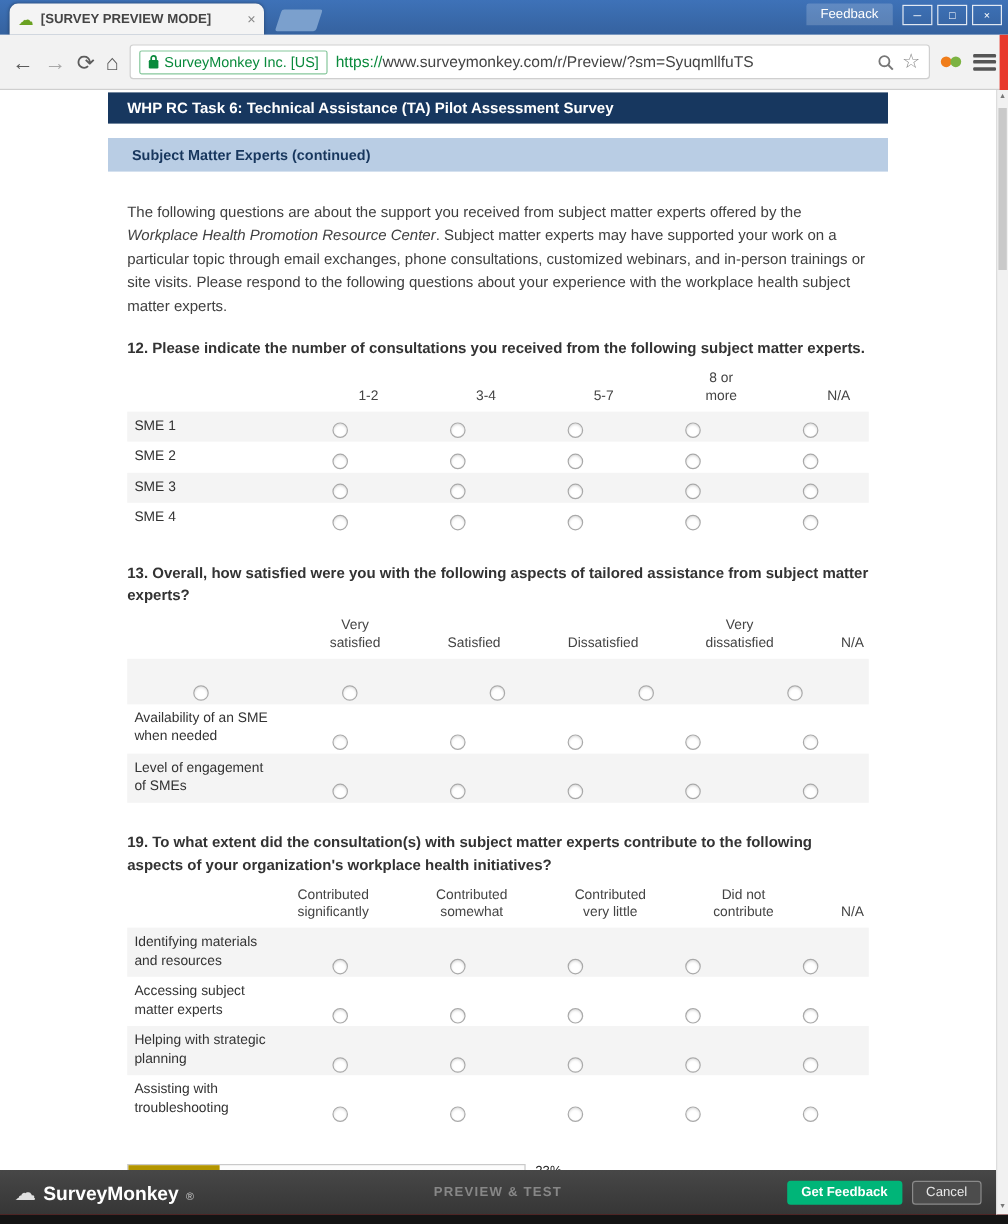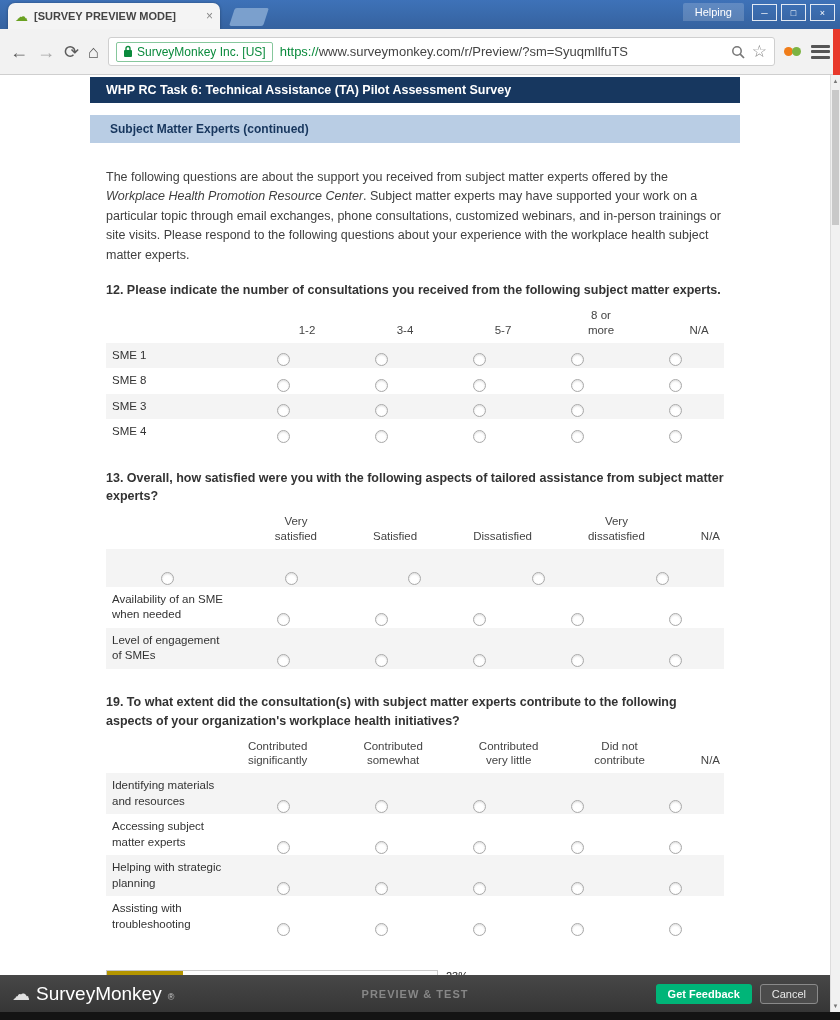--- a/index.html
+++ b/index.html
@@ -79,21 +79,21 @@
   .progress-wrap { display:flex; align-items:center; justify-content:flex-start; gap:8px; margin:32px 0 0; }
   .progress-track { width:332px; height:12px; border:1px solid #c9c9c9; background:#fcfcfc; }
   .progress-fill { height:100%; background:var(--gold,#b39500); }
   .progress-label { font-size:11px; color:#222; }
 
   
   .sm-footer { position:absolute; left:0; right:10px; top:900px; height:37px;
     background:linear-gradient(#474747,#363636); display:flex; align-items:center; padding:0 12px; }
   .sm-logo { display:flex; align-items:baseline; gap:6px; color:#fff; }
   .sm-cloud { font-size:18px; color:#e0e0e0; }
-  .sm-brand { font-size:19px; font-weight:normal; }
+  .sm-brand { font-size:16px; font-weight:bold; }
   .sm-reg { font-size:9px; color:#ccc; }
   .sm-center { position:absolute; left:0; right:0; text-align:center; color:#878787; font-weight:bold;
     font-size:11px; letter-spacing:1px; pointer-events:none; }
   .sm-actions { margin-left:auto; display:flex; gap:8px; z-index:1; }
   .btn-feedback { background:var(--sm_green,#00b578); color:#fff; font-size:11px; font-weight:bold;
     padding:4px 12px; border-radius:3px; border:none; cursor:pointer; }
   .btn-cancel { background:#4c4c4c; color:#e8e8e8; font-size:11px; padding:3px 11px; border-radius:3px;
     border:1px solid #8a8a8a; cursor:pointer; }
   .bottom-strip { position:absolute; left:0; right:0; top:937px; height:8px; background:#141414; }
 </style>
@@ -102,21 +102,21 @@
 
 <div class="window">
 
   <div class="titlebar">
     <div class="tab">
       <span class="favicon">☁</span>
       <span class="tab-label">[SURVEY PREVIEW MODE]</span>
       <span class="tab-close">×</span>
     </div>
     <div class="tab-stub"></div>
-    <div class="user-chip">Helping</div>
+    <div class="user-chip">Feedback</div>
     <div class="win-controls">
       <div class="win-btn">─</div>
       <div class="win-btn">□</div>
       <div class="win-btn">×</div>
     </div>
   </div>
 
   <div class="navbar">
     <span class="nav-ic">←</span>
     <span class="nav-ic fwd">→</span>
@@ -174,21 +174,21 @@
                 </div>
                 <div class="m-row body odd">
                   <div class="m-label">SME 1</div>
                   <div class="m-cell"><span class="radio"></span></div>
                   <div class="m-cell"><span class="radio"></span></div>
                   <div class="m-cell"><span class="radio"></span></div>
                   <div class="m-cell"><span class="radio"></span></div>
                   <div class="m-cell"><span class="radio"></span></div>
                 </div>
                 <div class="m-row body">
-                  <div class="m-label">SME 8</div>
+                  <div class="m-label">SME 2</div>
                   <div class="m-cell"><span class="radio"></span></div>
                   <div class="m-cell"><span class="radio"></span></div>
                   <div class="m-cell"><span class="radio"></span></div>
                   <div class="m-cell"><span class="radio"></span></div>
                   <div class="m-cell"><span class="radio"></span></div>
                 </div>
                 <div class="m-row body odd">
                   <div class="m-label">SME 3</div>
                   <div class="m-cell"><span class="radio"></span></div>
                   <div class="m-cell"><span class="radio"></span></div>

